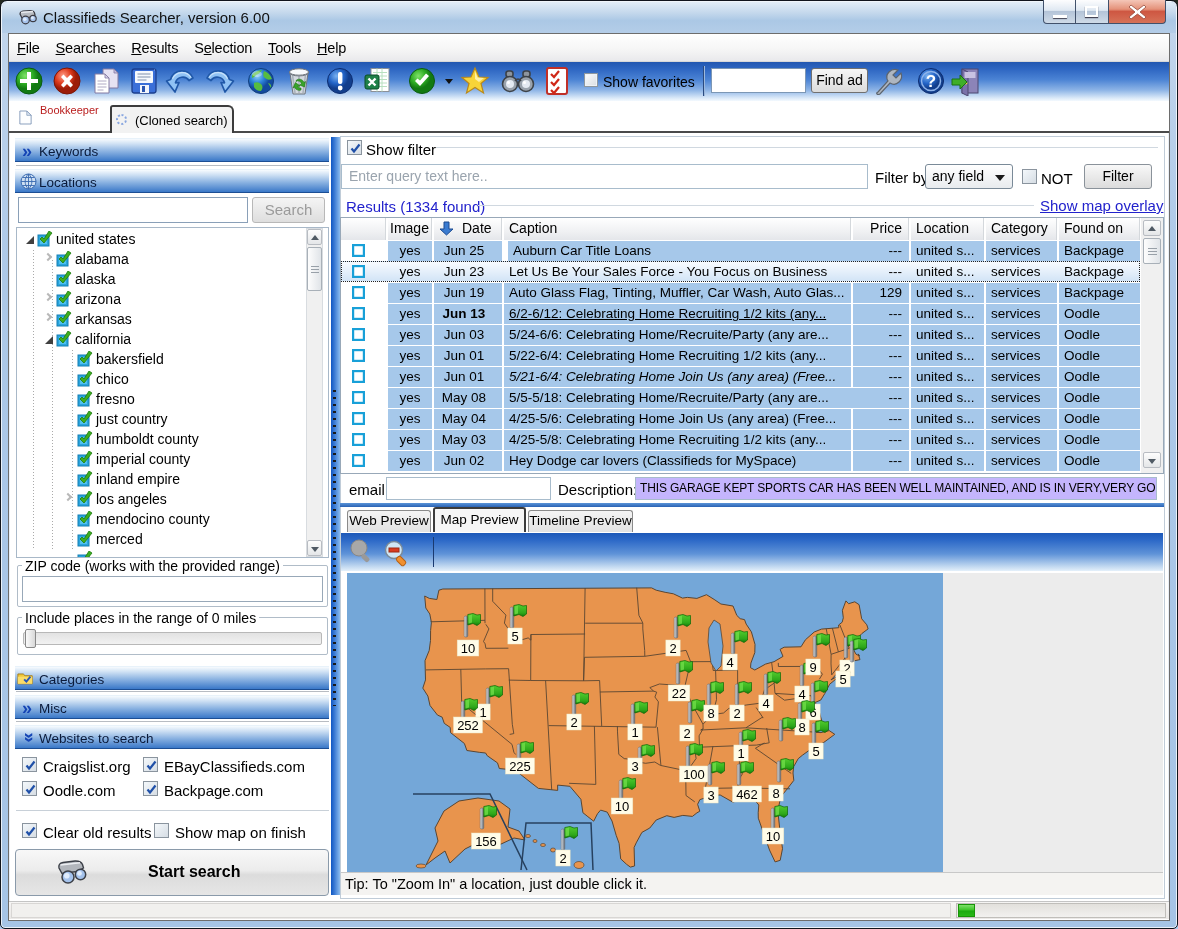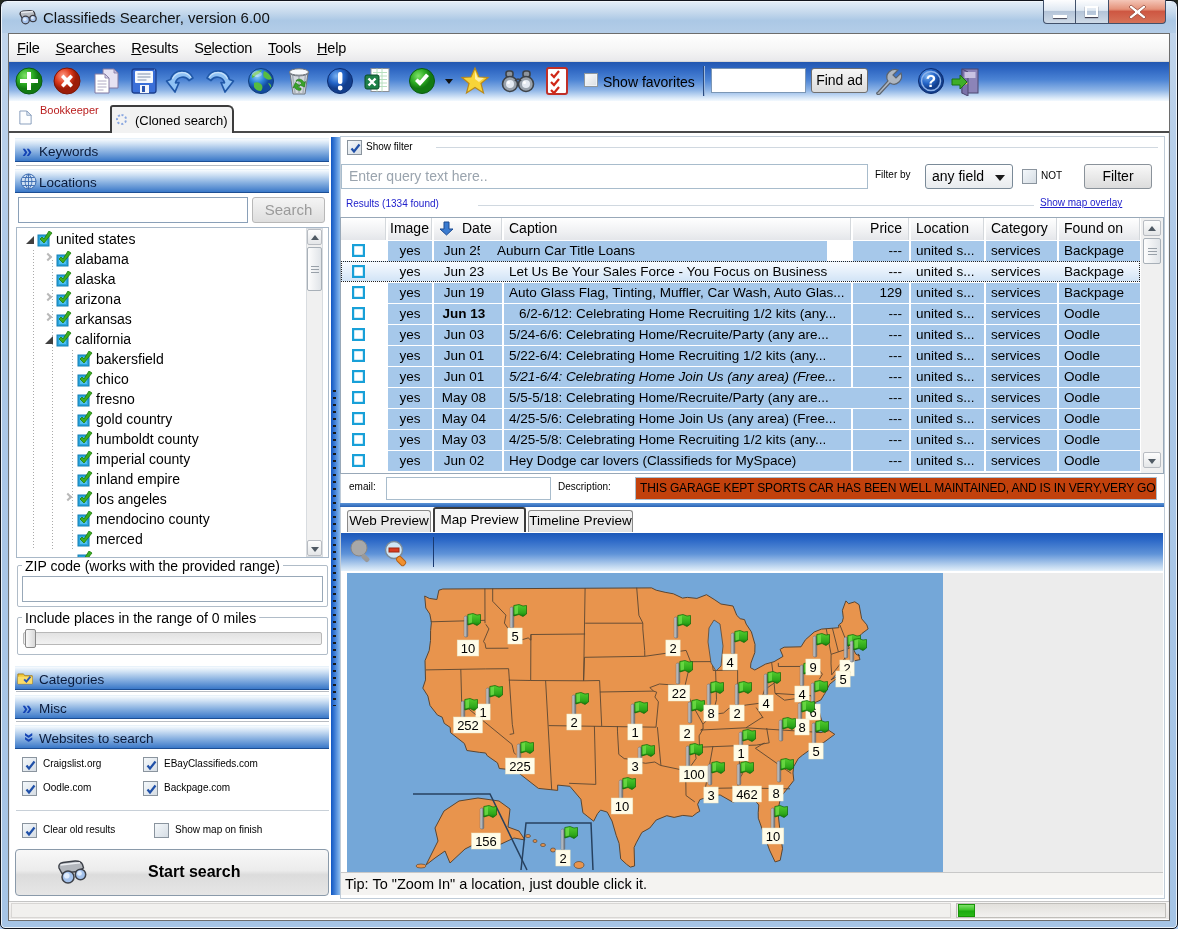--- a/index.html
+++ b/index.html
@@ -229,21 +229,21 @@
 .tick{position:absolute;width:17px;height:16px}
 
 .sb{position:absolute;background:#f0f0f0;border:1px solid #d8dce0}
 .sbbtn{position:absolute;width:15px;height:16px;background:linear-gradient(180deg,#fdfdfd,#e4e6e8);border:1px solid #b8bcc2;border-radius:2px}
 .sbthumb{position:absolute;width:15px;background:linear-gradient(90deg,#fdfdfd,#e0e4e8);border:1px solid #a8b0b8;border-radius:2px}
 .arr{width:0;height:0;position:absolute}
 .fieldset{position:absolute;border:1px solid #b0bcc8;border-radius:2px}
 .fslbl{position:absolute;background:#fff;font-size:14px;color:#000;padding:0 3px;white-space:nowrap}
 .wchk{position:absolute;width:15px;height:15px;background:linear-gradient(135deg,#f4f8fb,#d6dde4);border:1px solid #8a949e}
 .wchk svg{position:absolute;left:1px;top:1px}
-.lbl14{position:absolute;font-size:10px;color:#000;white-space:nowrap}
+.lbl14{position:absolute;font-size:15px;color:#000;white-space:nowrap}
 #startbtn{position:absolute;left:15px;top:849px;width:314px;height:47px;background:linear-gradient(180deg,#f8f8f8 0%,#ececec 45%,#dcdcdc 55%,#e6e6e6 100%);border:1px solid #8a9aaa;border-radius:4px}
 #splitter{position:absolute;left:331px;top:137px;width:11px;height:758px;background:linear-gradient(90deg,#0f56c2 0%,#3a7ad4 35%,#7cb0ea 80%,#9cc4f0 100%);border-right:1px solid #9aa2aa}
 </style>
 <div class="hdr" style="top:138px">
     <span class="chev">»</span>
     <span class="htxt">Keywords</span>
   </div>
 <div class="hdr" style="top:169px">
     <svg style="position:absolute;left:5px;top:3px" width="17" height="17" viewBox="0 0 17 17">
       <circle cx="8.5" cy="8.5" r="7.5" fill="#cfe0f2" stroke="#3a6ab0"></circle>
@@ -371,21 +371,21 @@
     <rect x="1" y="4" width="11" height="11" fill="#29a3dc" stroke="#1580b4"></rect>
     <rect x="3" y="6" width="7" height="7" fill="#4fc0ee"></rect>
     <path d="M3 8 L7 12 L15 2 L12 0 L7 8 L5 6 Z" fill="#3faf1f" stroke="#1a7a0c" stroke-width="0.8"></path>
   </svg>
 <div class="trow" style="left:96px;top:391px">fresno</div>
 <svg class="tick" style="left:77px;top:411px" viewBox="0 0 17 16">
     <rect x="1" y="4" width="11" height="11" fill="#29a3dc" stroke="#1580b4"></rect>
     <rect x="3" y="6" width="7" height="7" fill="#4fc0ee"></rect>
     <path d="M3 8 L7 12 L15 2 L12 0 L7 8 L5 6 Z" fill="#3faf1f" stroke="#1a7a0c" stroke-width="0.8"></path>
   </svg>
-<div class="trow" style="left:96px;top:411px">gold country</div>
+<div class="trow" style="left:96px;top:411px">just country</div>
 <svg class="tick" style="left:77px;top:431px" viewBox="0 0 17 16">
     <rect x="1" y="4" width="11" height="11" fill="#29a3dc" stroke="#1580b4"></rect>
     <rect x="3" y="6" width="7" height="7" fill="#4fc0ee"></rect>
     <path d="M3 8 L7 12 L15 2 L12 0 L7 8 L5 6 Z" fill="#3faf1f" stroke="#1a7a0c" stroke-width="0.8"></path>
   </svg>
 <div class="trow" style="left:96px;top:431px">humboldt county</div>
 <svg class="tick" style="left:77px;top:451px" viewBox="0 0 17 16">
     <rect x="1" y="4" width="11" height="11" fill="#29a3dc" stroke="#1580b4"></rect>
     <rect x="3" y="6" width="7" height="7" fill="#4fc0ee"></rect>
     <path d="M3 8 L7 12 L15 2 L12 0 L7 8 L5 6 Z" fill="#3faf1f" stroke="#1a7a0c" stroke-width="0.8"></path>
@@ -497,21 +497,21 @@
 <div class="tbl-hdr" style="left:853px;width:56px;text-align:right;padding-right:6px;">Price</div>
 <div class="tbl-hdr" style="left:911px;width:73px;padding-left:5px;">Location</div>
 <div class="tbl-hdr" style="left:986px;width:71px;padding-left:5px;">Category</div>
 <div class="tbl-hdr" style="left:1059px;width:81px;padding-left:5px;">Found on</div>
 <div class="cellw" style="left:341px;top:241px;width:45px"></div>
 <svg style="position:absolute;left:352px;top:244px" width="13" height="13" viewBox="0 0 13 13">
     <rect x="1" y="1" width="11" height="11" fill="#fff" stroke="#18a0d8" stroke-width="2.4"></rect>
   </svg>
 <div class="cell" style="left:388px;top:241px;width:44px;text-align:center;">yes</div>
 <div class="cell" style="left:434px;top:241px;width:68px;text-align:center;text-indent:-8px;">Jun 25</div>
-<div class="cell" style="left:480px;top:241px;width:347px;padding-left:17px;">Auburn Car Title Loans</div>
+<div class="cell" style="left:508px;top:241px;width:347px;padding-left:5px;">Auburn Car Title Loans</div>
 <div class="cell" style="left:853px;top:241px;width:56px;text-align:right;padding-right:7px;">---</div>
 <div class="cell" style="left:911px;top:241px;width:73px;padding-left:5px;">united s...</div>
 <div class="cell" style="left:986px;top:241px;width:71px;padding-left:5px;">services</div>
 <div class="cell" style="left:1059px;top:241px;width:81px;padding-left:5px;">Backpage</div>
 <div class="selrow" style="left:341px;top:261px;width:799px;height:21px"></div>
 <svg style="position:absolute;left:352px;top:265px" width="13" height="13" viewBox="0 0 13 13">
     <rect x="1" y="1" width="11" height="11" fill="#fff" stroke="#18a0d8" stroke-width="2.4"></rect>
   </svg>
 <div class="cell" style="left:388px;top:262px;width:44px;background:transparent;text-align:center;">yes</div>
 <div class="cell" style="left:434px;top:262px;width:68px;background:transparent;text-align:center;text-indent:-8px;">Jun 23</div>
@@ -530,21 +530,21 @@
 <div class="cell" style="left:853px;top:283px;width:56px;text-align:right;padding-right:7px;">129</div>
 <div class="cell" style="left:911px;top:283px;width:73px;padding-left:5px;">united s...</div>
 <div class="cell" style="left:986px;top:283px;width:71px;padding-left:5px;">services</div>
 <div class="cell" style="left:1059px;top:283px;width:81px;padding-left:5px;">Backpage</div>
 <div class="cellw" style="left:341px;top:304px;width:45px"></div>
 <svg style="position:absolute;left:352px;top:307px" width="13" height="13" viewBox="0 0 13 13">
     <rect x="1" y="1" width="11" height="11" fill="#fff" stroke="#18a0d8" stroke-width="2.4"></rect>
   </svg>
 <div class="cell" style="left:388px;top:304px;width:44px;text-align:center;">yes</div>
 <div class="cell" style="left:434px;top:304px;width:68px;text-align:center;text-indent:-8px;font-weight:bold;">Jun 13</div>
-<div class="cell" style="left:504px;top:304px;width:347px;padding-left:15px;">6/2-6/12: Celebrating Home Recruiting 1/2 kits (any...</div>
+<div class="cell" style="left:504px;top:304px;width:347px;padding-left:5px;text-decoration:underline;">6/2-6/12: Celebrating Home Recruiting 1/2 kits (any...</div>
 <div class="cell" style="left:853px;top:304px;width:56px;text-align:right;padding-right:7px;">---</div>
 <div class="cell" style="left:911px;top:304px;width:73px;padding-left:5px;">united s...</div>
 <div class="cell" style="left:986px;top:304px;width:71px;padding-left:5px;">services</div>
 <div class="cell" style="left:1059px;top:304px;width:81px;padding-left:5px;">Oodle</div>
 <div class="cellw" style="left:341px;top:325px;width:45px"></div>
 <svg style="position:absolute;left:352px;top:328px" width="13" height="13" viewBox="0 0 13 13">
     <rect x="1" y="1" width="11" height="11" fill="#fff" stroke="#18a0d8" stroke-width="2.4"></rect>
   </svg>
 <div class="cell" style="left:388px;top:325px;width:44px;text-align:center;">yes</div>
 <div class="cell" style="left:434px;top:325px;width:68px;text-align:center;text-indent:-8px;">Jun 03</div>
@@ -625,21 +625,21 @@
   </div>
 <div class="sbbtn" style="left:1143px;top:452px;width:18px">
     <i class="arr" style="left:4px;top:6px;border-left:4px solid transparent;border-right:4px solid transparent;border-top:5px solid #505a64"></i>
   </div>
 <div class="sbthumb" style="left:1143px;top:238px;height:26px;width:18px">
     <i style="position:absolute;left:4px;top:9px;width:9px;height:1px;background:#98a0a8;box-shadow:0 3px 0 #98a0a8,0 6px 0 #98a0a8"></i>
   </div>
 <div class="lbl14" style="left:349px;top:481px">email:</div>
 <div style="position:absolute;left:386px;top:477px;width:165px;height:23px;background:#fff;border:1px solid #a8bccc"></div>
 <div class="lbl14" style="left:558px;top:481px">Description:</div>
-<div style="position:absolute;left:635px;top:477px;width:522px;height:23px;background:#c2410c;border:1px solid #a8bccc;font-size:12px;letter-spacing:-0.15px;line-height:21px;padding-left:4px;white-space:nowrap;overflow:hidden">THIS GARAGE KEPT SPORTS CAR HAS BEEN WELL MAINTAINED, AND IS IN VERY,VERY GO</div>
+<div style="position:absolute;left:635px;top:477px;width:522px;height:23px;background:#c4b5fd;border:1px solid #a8bccc;font-size:12px;letter-spacing:-0.15px;line-height:21px;padding-left:4px;white-space:nowrap;overflow:hidden">THIS GARAGE KEPT SPORTS CAR HAS BEEN WELL MAINTAINED, AND IS IN VERY,VERY GO</div>
 <div style="position:absolute;left:340px;top:503px;width:824px;height:4px;background:linear-gradient(180deg,#5a94d8,#2a62b4)"></div>
 <div class="ptab" style="left:347px;width:84px;line-height:20px">Web Preview</div>
 <div class="ptab" style="left:433px;top:507px;height:25px;width:93px;background:#f6f6f6;border:2px solid #3c3c3c;border-bottom:none;line-height:21px">Map Preview</div>
 <div class="ptab" style="left:528px;width:105px;line-height:20px">Timeline Preview</div>
 <div id="maptb"></div>
 <svg style="position:absolute;left:348px;top:538px" width="27" height="27" viewBox="0 0 27 27">
     <circle cx="11" cy="10" r="8" fill="#a8a8a8" stroke="#888"></circle>
     <rect x="16" y="15" width="9" height="5" rx="2" transform="rotate(45 16 15)" fill="#999"></rect>
   </svg>
 <svg style="position:absolute;left:383px;top:540px" width="28" height="28" viewBox="0 0 28 28">

